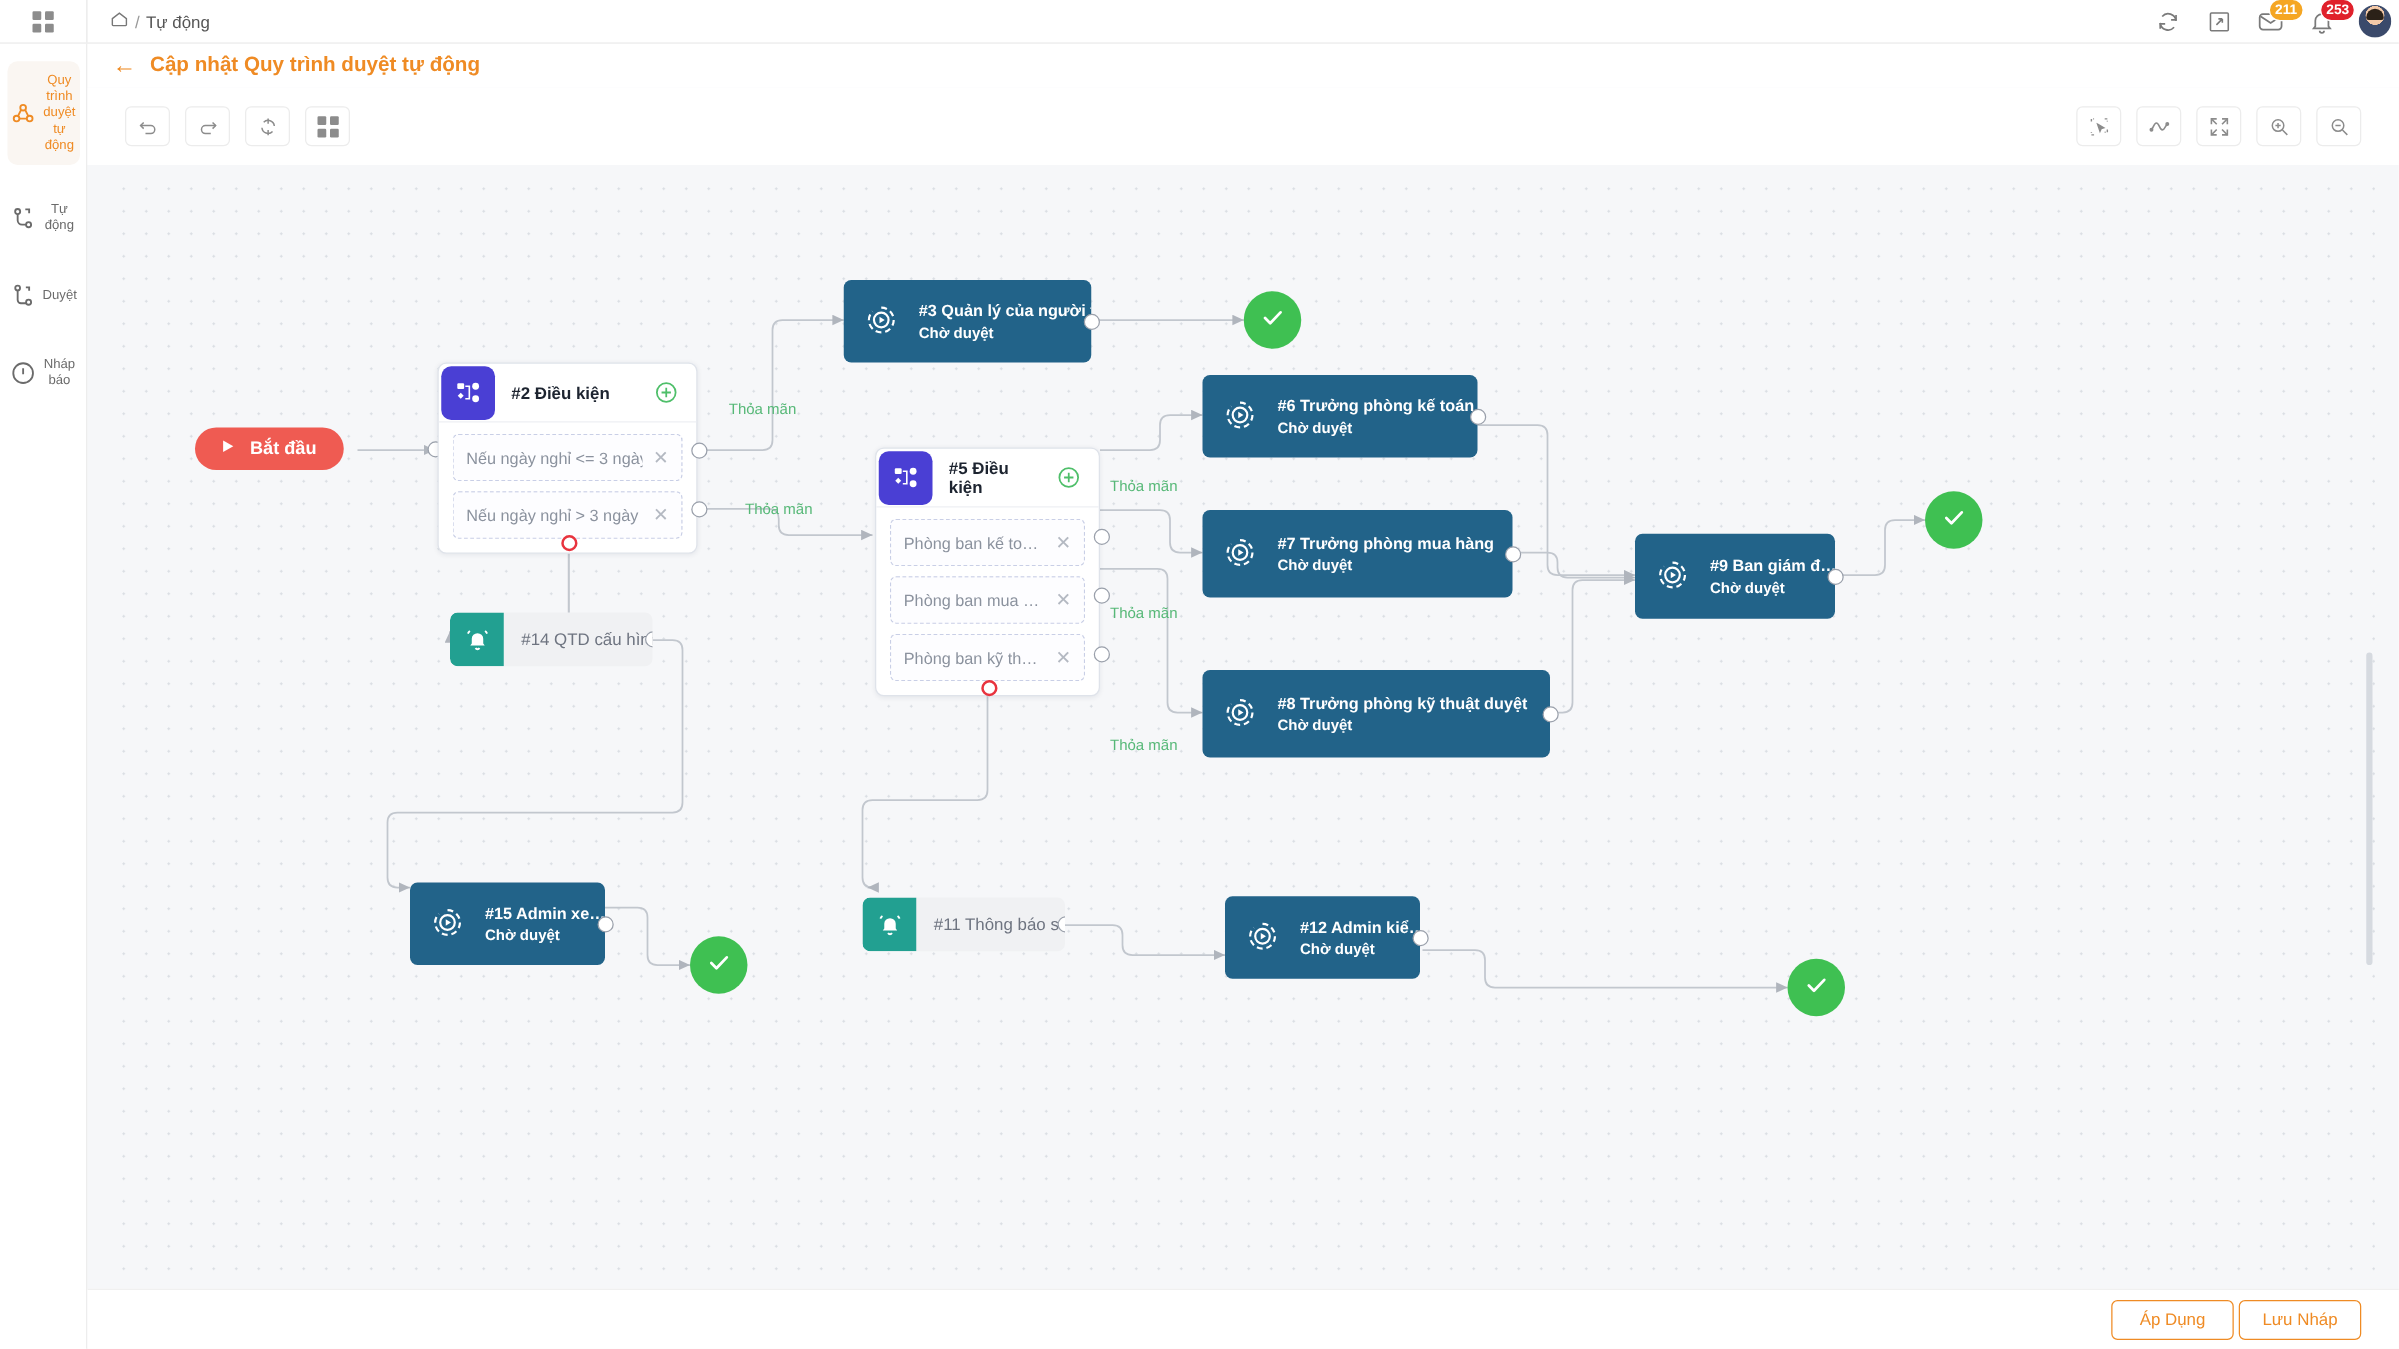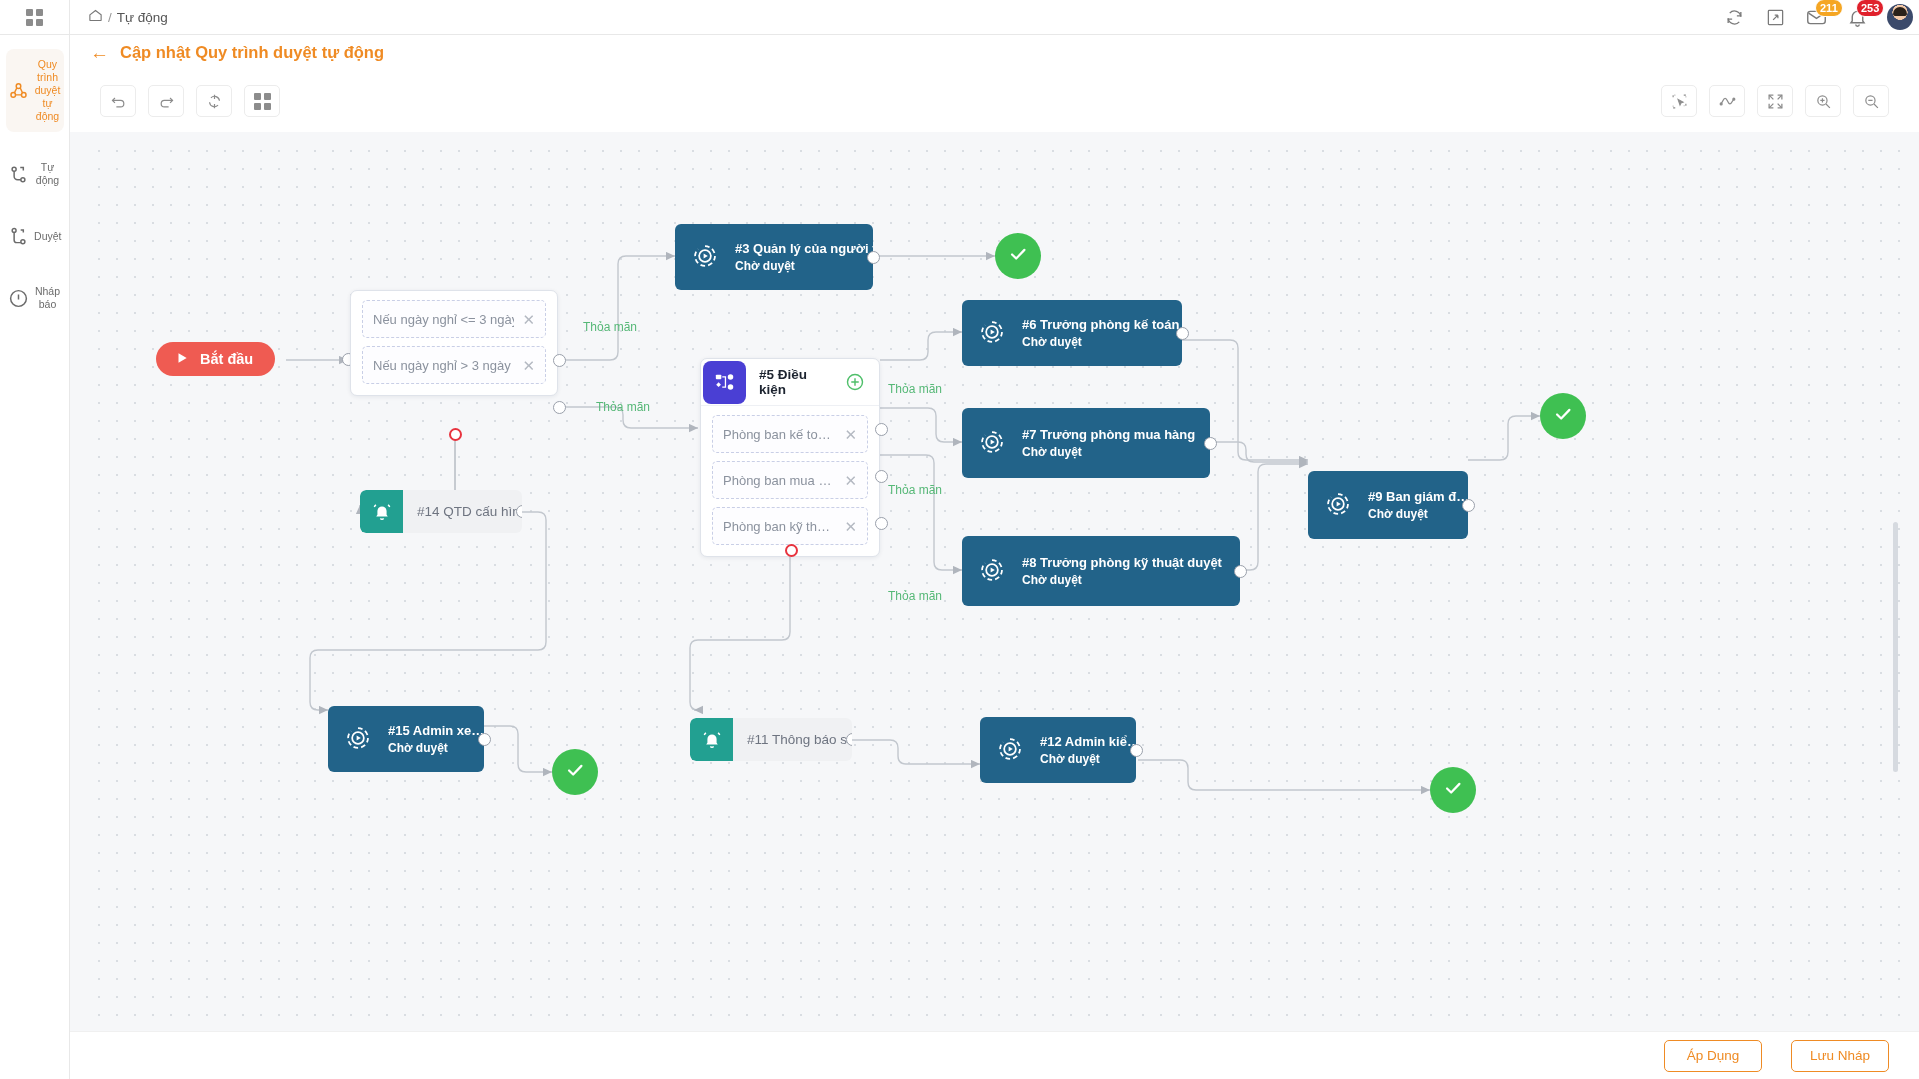--- a/index.html
+++ b/index.html
@@ -156,21 +156,21 @@
   }
   .port.red { border-color: #e8333e; border-width: 2px; }
 
   
   .edge-label { position: absolute; font-size: 12px; color: #56b877; white-space: nowrap; }
 
   
   #footer {
     position: absolute; left: 70px; top: 1031px; width: 1849px; height: 48px;
     background: #ffffff; display: flex; align-items: center; justify-content: flex-end;
-    gap: 29px; padding-right: 30px; border-top: 1px solid #f0f0f0;
+    gap: 4px; padding-right: 30px; border-top: 1px solid #f0f0f0;
   }
   .footer-btn {
     height: 32px; min-width: 98px; border: 1px solid #ef8b24; border-radius: 5px;
     background: #fff; color: #ef8b24; font-size: 13.5px;
     font-family: "Liberation Sans", sans-serif; cursor: pointer;
   }
   
   #scroll-sliver {
     position: absolute; right: 2px; top: 380px; width: 5px; height: 250px;
     background: #d6dae0; border-radius: 3px;
@@ -402,20 +402,38 @@
           <svg width="14" height="14" viewBox="0 0 24 24" fill="#fff">
               <path d="M6 4l14 8-14 8z"></path>
             </svg>
         </span>
         <span>Bắt đầu</span>
       </div>
       <span class="port" style="left:186px; top:11px;"></span>
     </div>
 
     <div class="node node-condition" style="left:260px; top:148px; width:208px;">
+      <div class="cond-head">
+        <span class="cond-badge">
+          <svg width="22" height="22" viewBox="0 0 24 24" fill="#fff">
+            <rect x="2" y="4" width="6" height="5" rx="1"></rect>
+            <circle cx="18" cy="6.5" r="3"></circle>
+            <path d="M5 17.5l2.6-2.6L5 12.3 2.4 14.9z"></path>
+            <circle cx="18" cy="17.5" r="3"></circle>
+            <path d="M9 6.5h3.5v11H9" fill="none" stroke="#fff" stroke-width="1.4"></path>
+          </svg>
+        </span>
+        <span class="cond-title">#2 Điều kiện</span>
+        <span class="cond-add">
+          <svg width="20" height="20" viewBox="0 0 24 24" fill="none" stroke="#4fbf6a" stroke-width="1.7">
+            <circle cx="12" cy="12" r="9"></circle>
+              <path d="M12 7.5v9M7.5 12h9"></path>
+          </svg>
+        </span>
+      </div>
       <div class="cond-body">
         <div class="cond-row">
           <span class="label">Nếu ngày nghỉ &lt;= 3 ngày</span>
           <span class="x">✕</span>
         </div>
         <div class="cond-row">
           <span class="label">Nếu ngày nghỉ &gt; 3 ngày</span>
           <span class="x">✕</span>
         </div>
       </div>
@@ -517,21 +535,21 @@
             <path d="M10.8 9.8l3.6 2.2-3.6 2.2z" fill="#fff" stroke="none"></path>
         </svg>
       </span>
       <span class="txt">
         <span class="ttl">#8 Trưởng phòng kỹ thuật duyệt</span>
         <span class="sub">Chờ duyệt</span>
       </span>
       <span class="port" style="position:absolute; left:272px; top:29px;"></span>
     </div>
 
-    <div class="node node-approval" style="left:1218px; top:285px; width:160px; height:68px;margin-top:44px;">
+    <div class="node node-approval" style="left:1218px; top:285px; width:160px; height:68px;">
       <span class="ic">
         <svg width="28" height="28" viewBox="0 0 24 24" fill="none" stroke="#fff" stroke-width="1.5">
           <path d="M12 3.5a8.5 8.5 0 1 1-6 2.5" stroke-dasharray="4 2.6"></path>
           <circle cx="12" cy="12" r="5"></circle>
             <path d="M10.8 9.8l3.6 2.2-3.6 2.2z" fill="#fff" stroke="none"></path>
         </svg>
       </span>
       <span class="txt">
         <span class="ttl">#9 Ban giám đ…</span>
         <span class="sub">Chờ duyệt</span>

